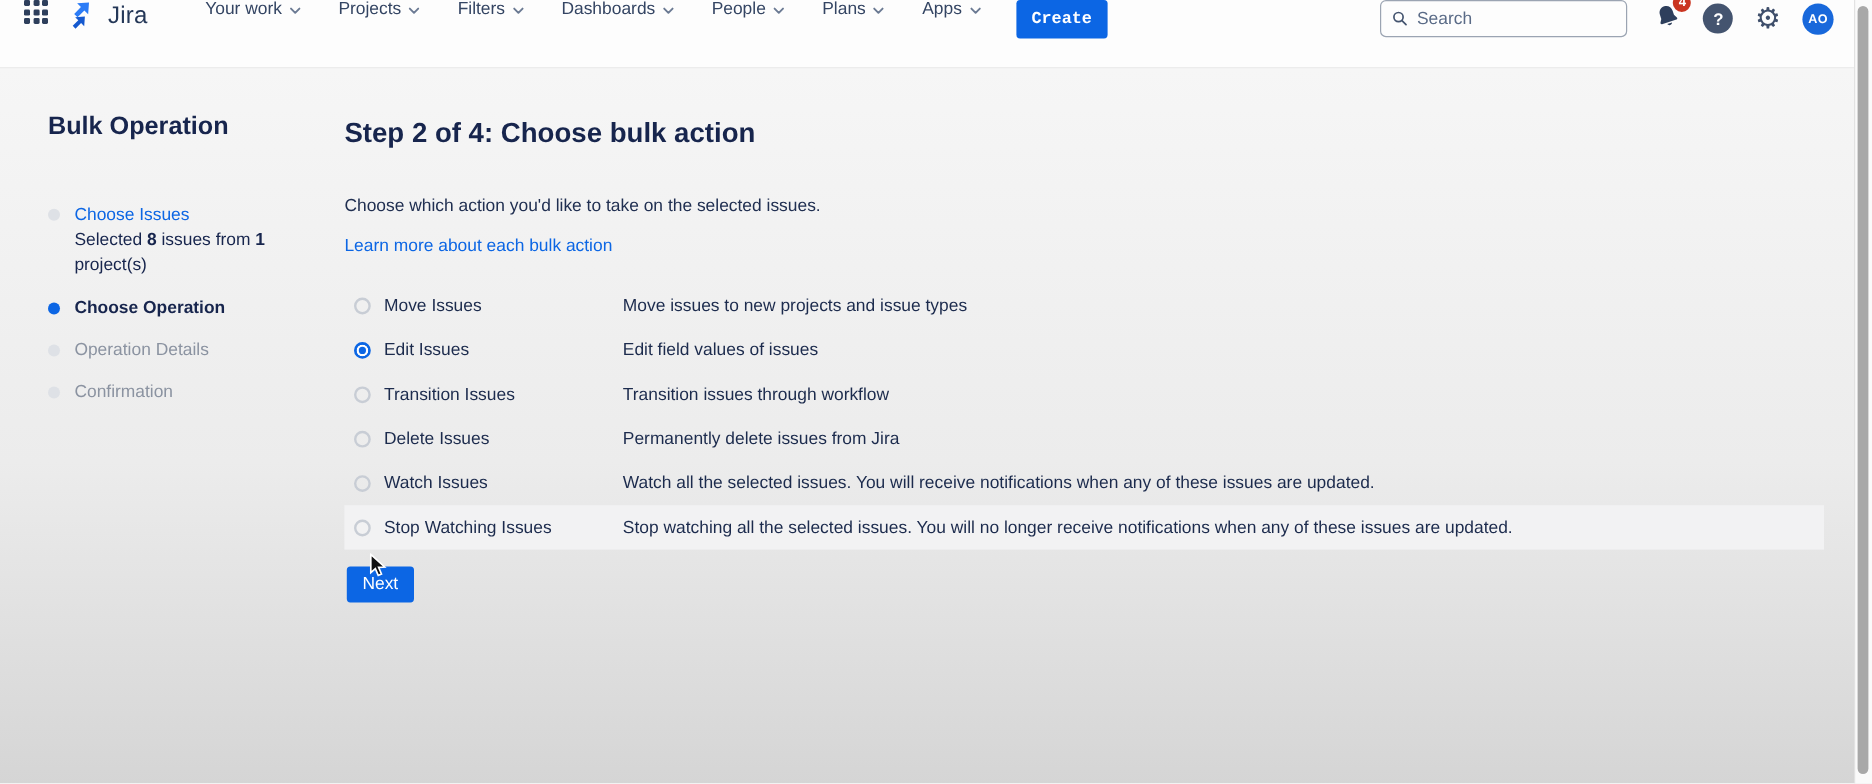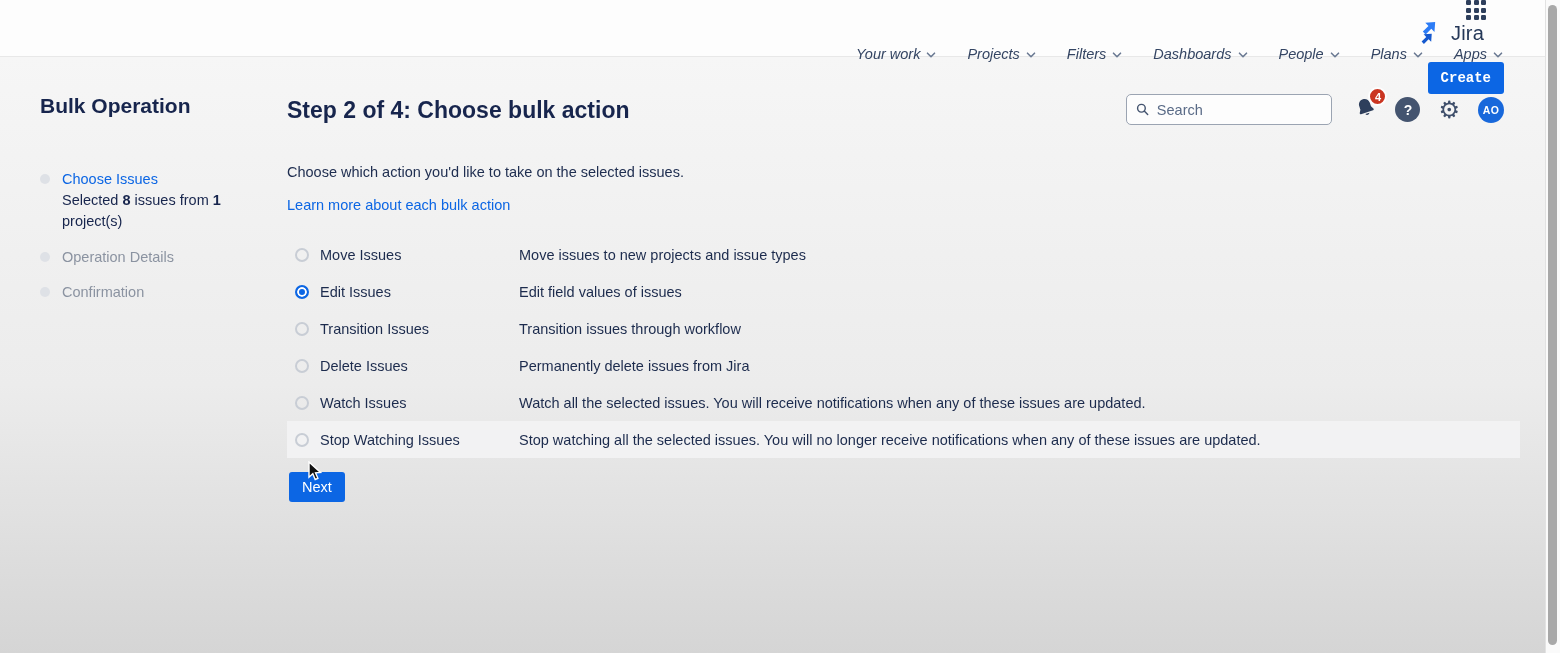--- a/index.html
+++ b/index.html
@@ -4,30 +4,30 @@
 <style>
   * { margin:0; padding:0; box-sizing:border-box; }
   html,body { width:1560px; height:653px; overflow:hidden; }
   body { font-family:"Liberation Sans", sans-serif; color:#17254D; background:#fff; }
   .page { position:relative; width:1560px; height:653px; overflow:hidden; }
 
   
   .topbar {
     position:absolute; top:0; left:0; right:0; height:57px;
     background:#fdfdfd; border-bottom:1px solid #e8e8e8;
-    display:flex; align-items:flex-end; padding:0 56px 0 20px; z-index:5;flex-direction:column;
+    display:flex; align-items:flex-start; padding:0 32px 0 20px; z-index:5;
   }
   .grid-icon {
     display:grid; grid-template-columns:repeat(3,5px); grid-template-rows:repeat(3,5px);
     gap:2.5px; cursor:pointer; margin-right:18px;
   }
   .grid-icon span { width:5px; height:5px; border-radius:1.2px; background:#2e3f5c; }
   .logo { display:flex; align-items:center; gap:6px; cursor:pointer; margin-right:20px; }
   .logo-text { font-size:20px; font-weight:500; color:#253858; letter-spacing:0.2px; }
-  .nav-list { display:flex; align-items:center; gap:30px; margin-left:12px;font-style:italic; }
+  .nav-list { display:flex; align-items:center; gap:30px; margin-left:28px; }
   .nav-item { display:flex; align-items:center; gap:5px; cursor:pointer; }
   .nav-item-label { font-size:14.5px; font-weight:500; color:#344563; }
   .chev { margin-top:2px; }
   .create-btn {
     margin-left:28px; background:#0C66E4; color:#fff; border:none; border-radius:3px;
     font-family:Liberation Mono, monospace; font-size:14px; font-weight:600; padding:8px 13px; cursor:pointer;
   }
   .topbar-right { margin-left:auto; display:flex; align-items:center; gap:18px; }
   .search-box {
     width:206px; height:31px; border:1.5px solid #9ba4b2; border-radius:5px;
@@ -212,20 +212,27 @@
 
     <div class="steps">
 
     <div class="step done">
           <span class="dot"></span>
           <div class="step-text">
             <div class="step-label">Choose Issues</div>
             <div class="step-sub"><span>Selected </span><b>8</b><span> issues from </span><b>1</b><span> project(s)</span></div>
           </div>
         </div>
+        <div class="step current">
+          <span class="dot"></span>
+          <div class="step-text">
+            <div class="step-label">Choose Operation</div>
+
+          </div>
+        </div>
         <div class="step upcoming">
           <span class="dot"></span>
           <div class="step-text">
             <div class="step-label">Operation Details</div>
 
           </div>
         </div>
         <div class="step upcoming">
           <span class="dot"></span>
           <div class="step-text">

